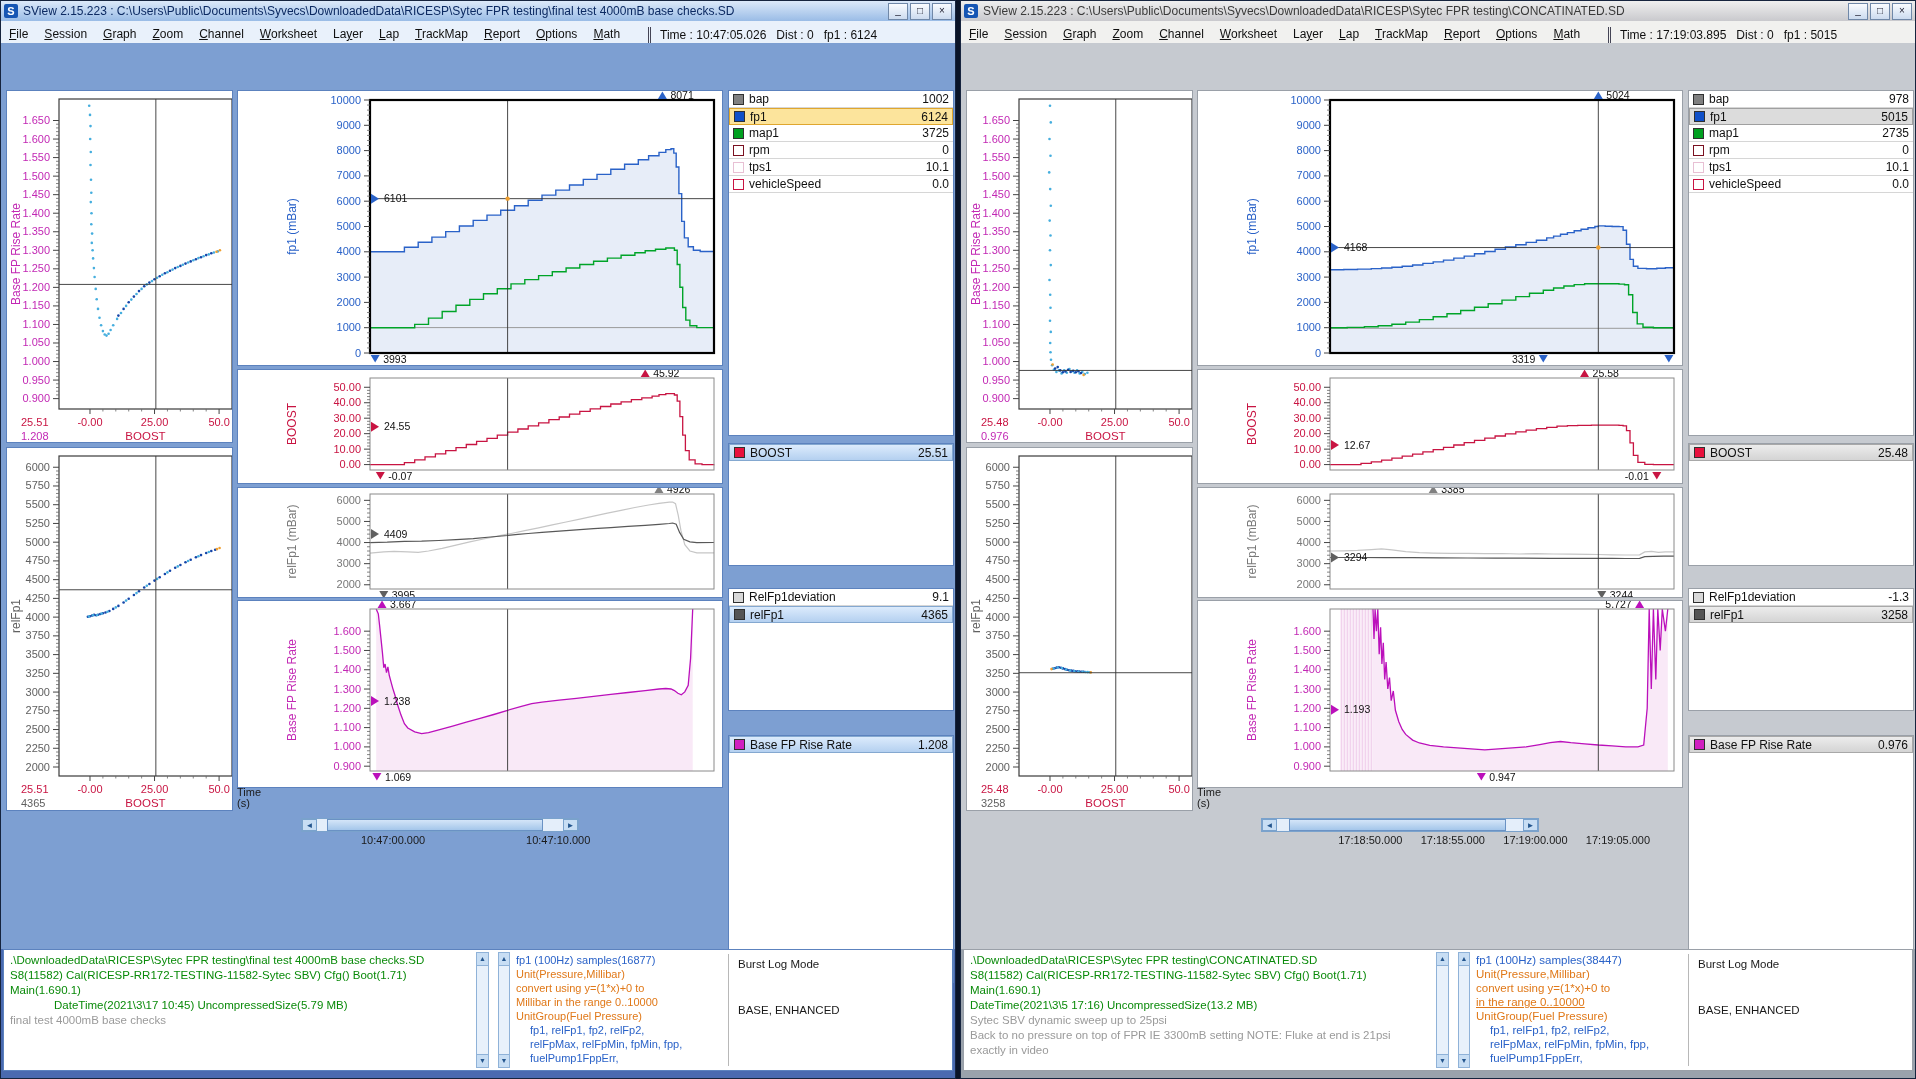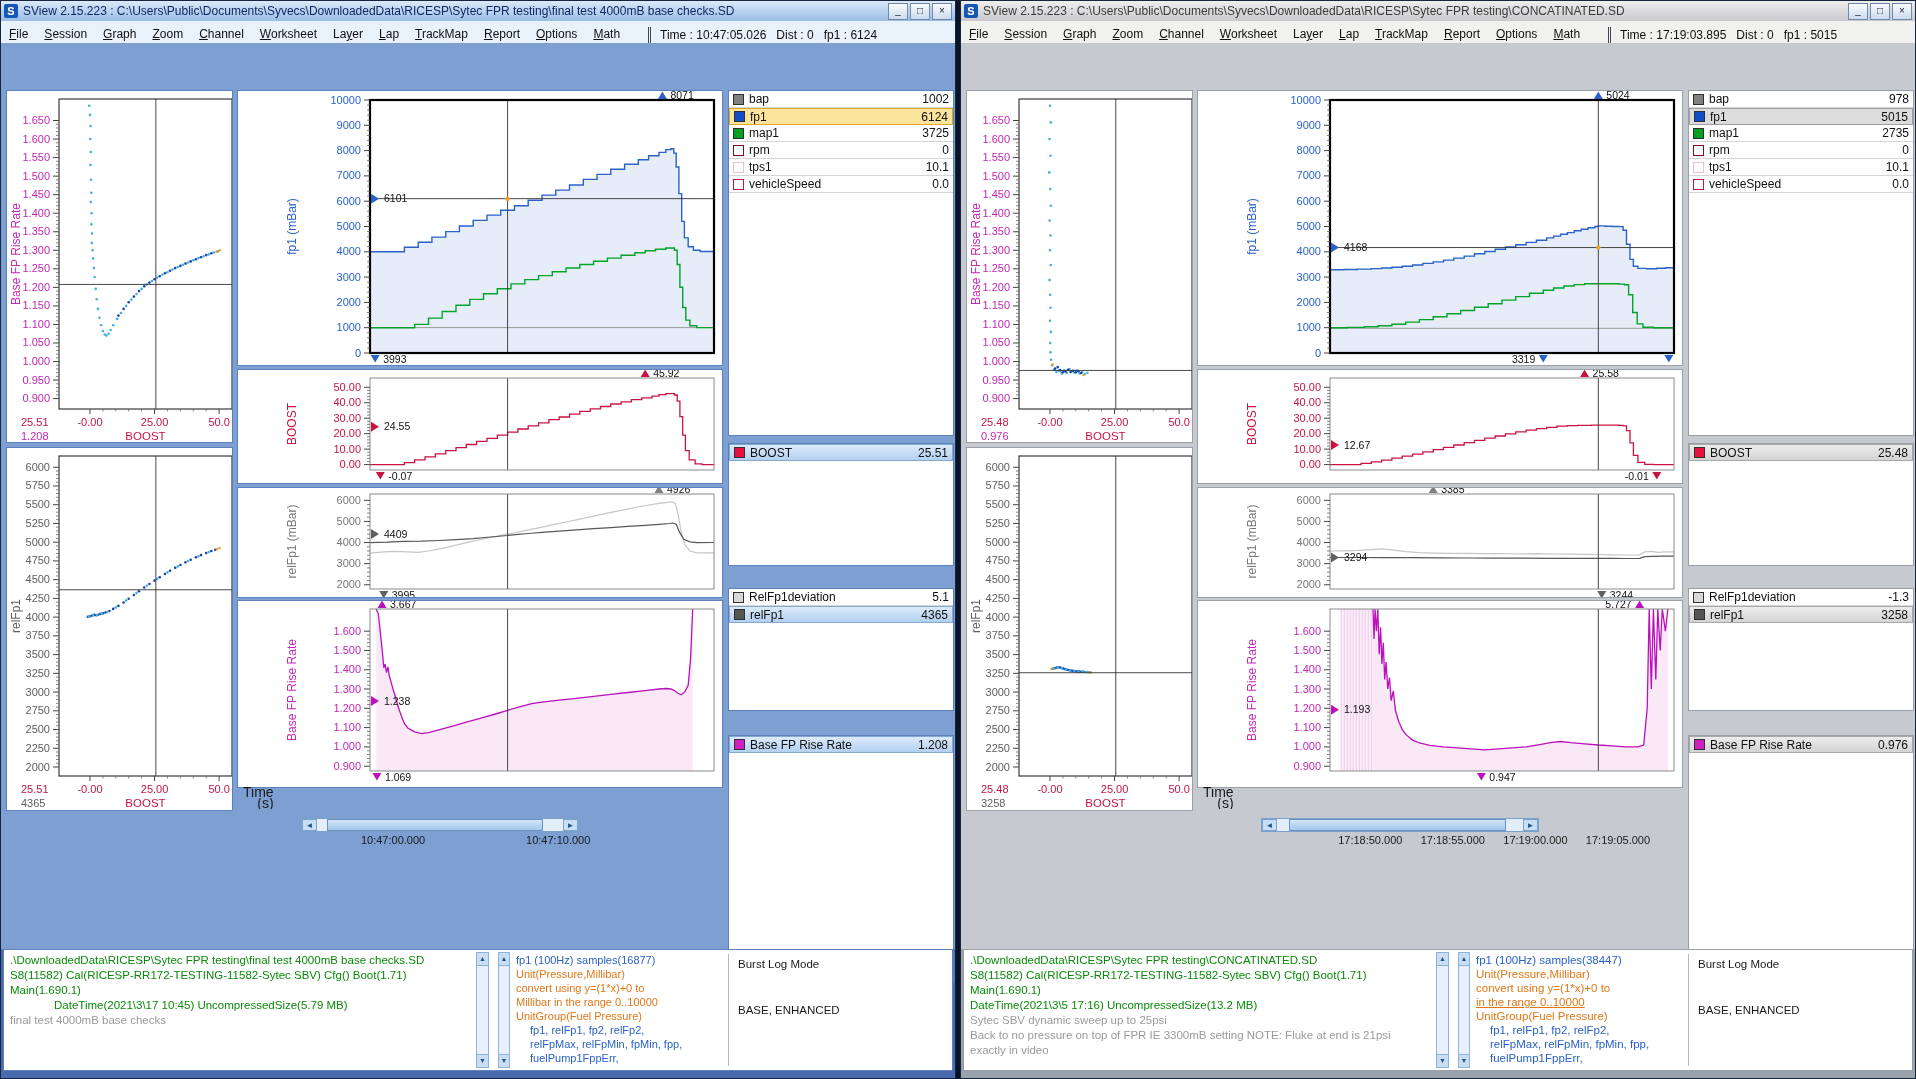--- a/index.html
+++ b/index.html
@@ -23,21 +23,21 @@
   svg{display:block;}
   .chan-row{display:flex;align-items:center;height:17px;border-bottom:1px solid #d6d6d6;
     padding:0 4px;font-size:12px;color:#101010;box-sizing:border-box;}
   .sw{width:11px;height:11px;border:1px solid #303030;margin-right:5px;flex:none;box-sizing:border-box;}
   .cl{flex:1;white-space:nowrap;overflow:hidden;}
   .cv{text-align:right;white-space:nowrap;}
   .sel-chan{background:var(--selc);border:1px solid var(--selcb);}
   .sel-row{background:linear-gradient(var(--selr1),var(--selr2));border:1px solid var(--selrb);}
   .timeaxis{position:absolute;font-size:11px;color:#1a1a1a;}
   .ta-tick{position:absolute;top:0;transform:translateX(-50%);white-space:nowrap;margin-top:45px;}
-  .ta-label{position:absolute;left:6px;top:-2px;font-size:14px;line-height:11px;color:#1a1a1a;text-align:right;}
+  .ta-label{position:absolute;left:0;top:-2px;font-size:11px;line-height:11px;color:#1a1a1a;}
   .sb{position:absolute;display:flex;border:1px solid #7aa2cc;background:#e4eefa;box-sizing:border-box;}
   .sb-btn{width:15px;background:#c8def4;border:1px solid #7aa2cc;color:#24568e;font-size:8px;
     line-height:11px;text-align:center;flex:none;box-sizing:border-box;}
   .sb-track{position:relative;flex:1;}
   .sb-thumb{position:absolute;top:0;bottom:0;background:linear-gradient(#d4e5f8,#a4c6ea);
     border:1px solid #6a92c4;box-sizing:border-box;}
   .info{position:absolute;top:948px;left:2px;right:2px;height:122px;background:#fff;font-size:11.5px;
     line-height:15px;border:1px solid var(--pb);box-sizing:border-box;}
   .iline{white-space:nowrap;overflow:hidden;}
   .vscroll{position:absolute;width:13px;border:1px solid #8fb2d8;background:#e8f1fb;box-sizing:border-box;}
@@ -709,21 +709,21 @@
         <div class="chan-row sel-row">
           <div class="sw" style="background: rgb(232, 16, 60);"></div>
           <div class="cl">BOOST</div>
           <div class="cv">25.51</div>
         </div>
       </div>
       <div class="panel" style="left: 727px; top: 545px; width: 226px; height: 123px;">
         <div class="chan-row">
           <div class="sw" style="background: rgb(216, 216, 216);"></div>
           <div class="cl">RelFp1deviation</div>
-          <div class="cv">5.1</div>
+          <div class="cv">9.1</div>
         </div>
         <div class="chan-row sel-row">
           <div class="sw" style="background: rgb(85, 85, 85);"></div>
           <div class="cl">relFp1</div>
           <div class="cv">4365</div>
         </div>
       </div>
       <div class="panel" style="left: 727px; top: 692px; width: 226px; height: 248px;">
         <div class="chan-row sel-row">
           <div class="sw" style="background: rgb(208, 32, 192);"></div>

